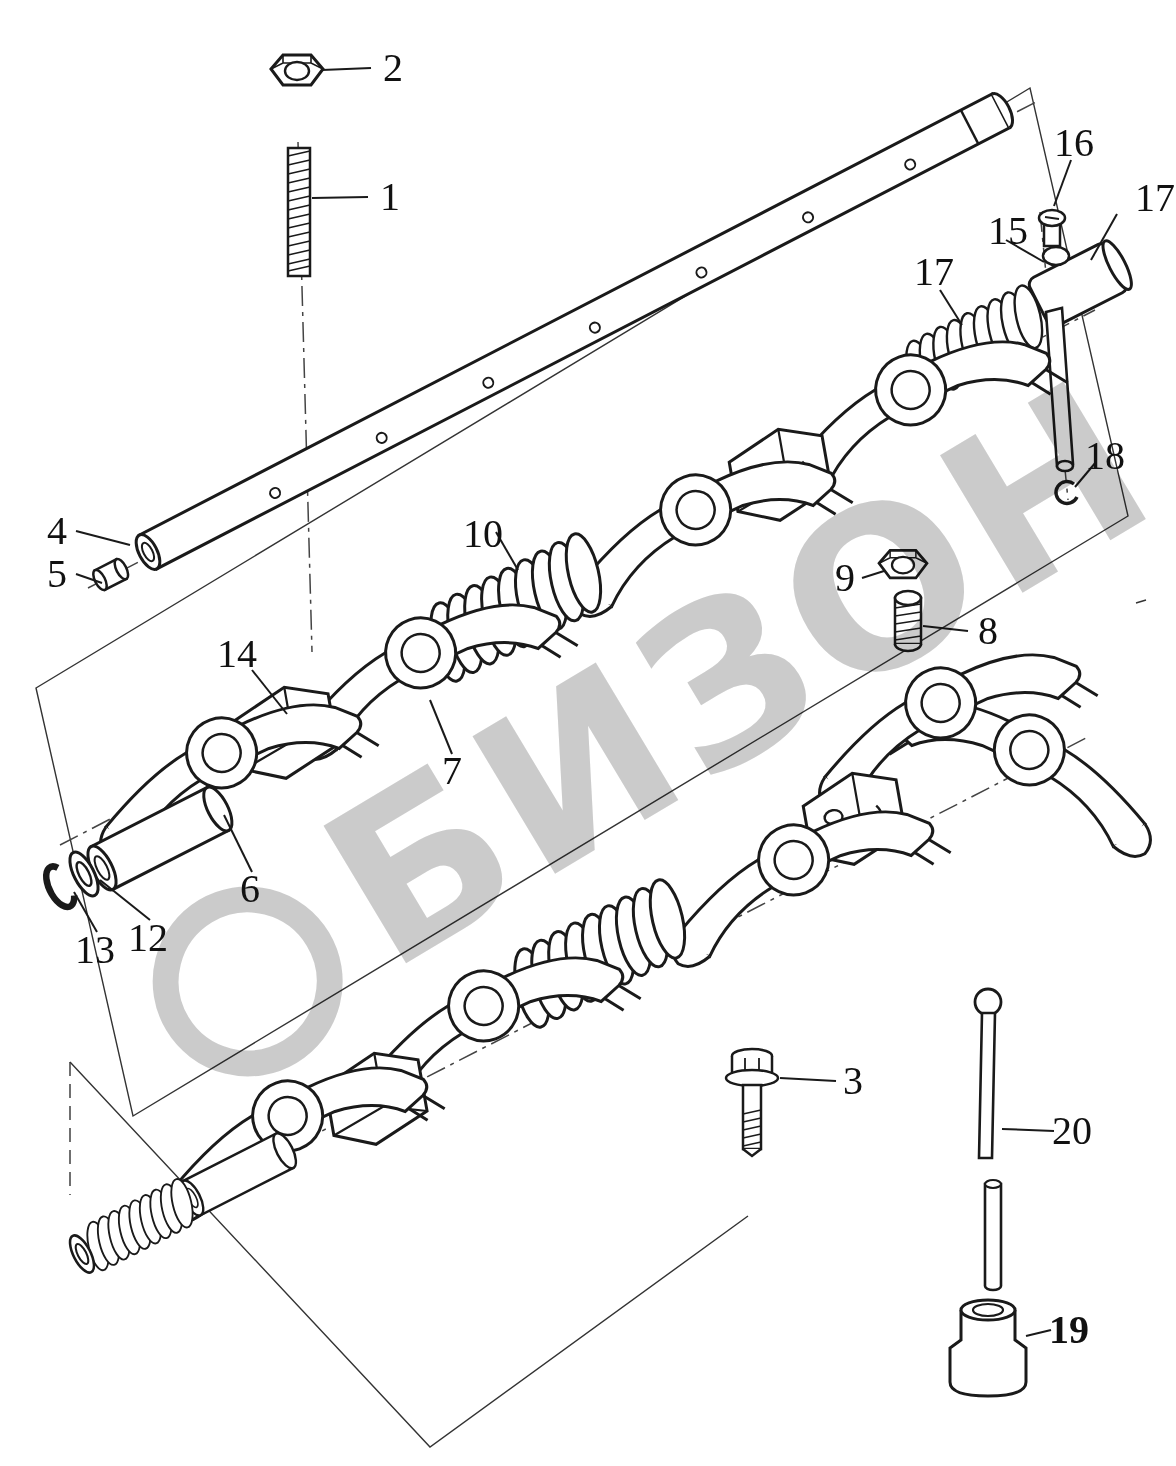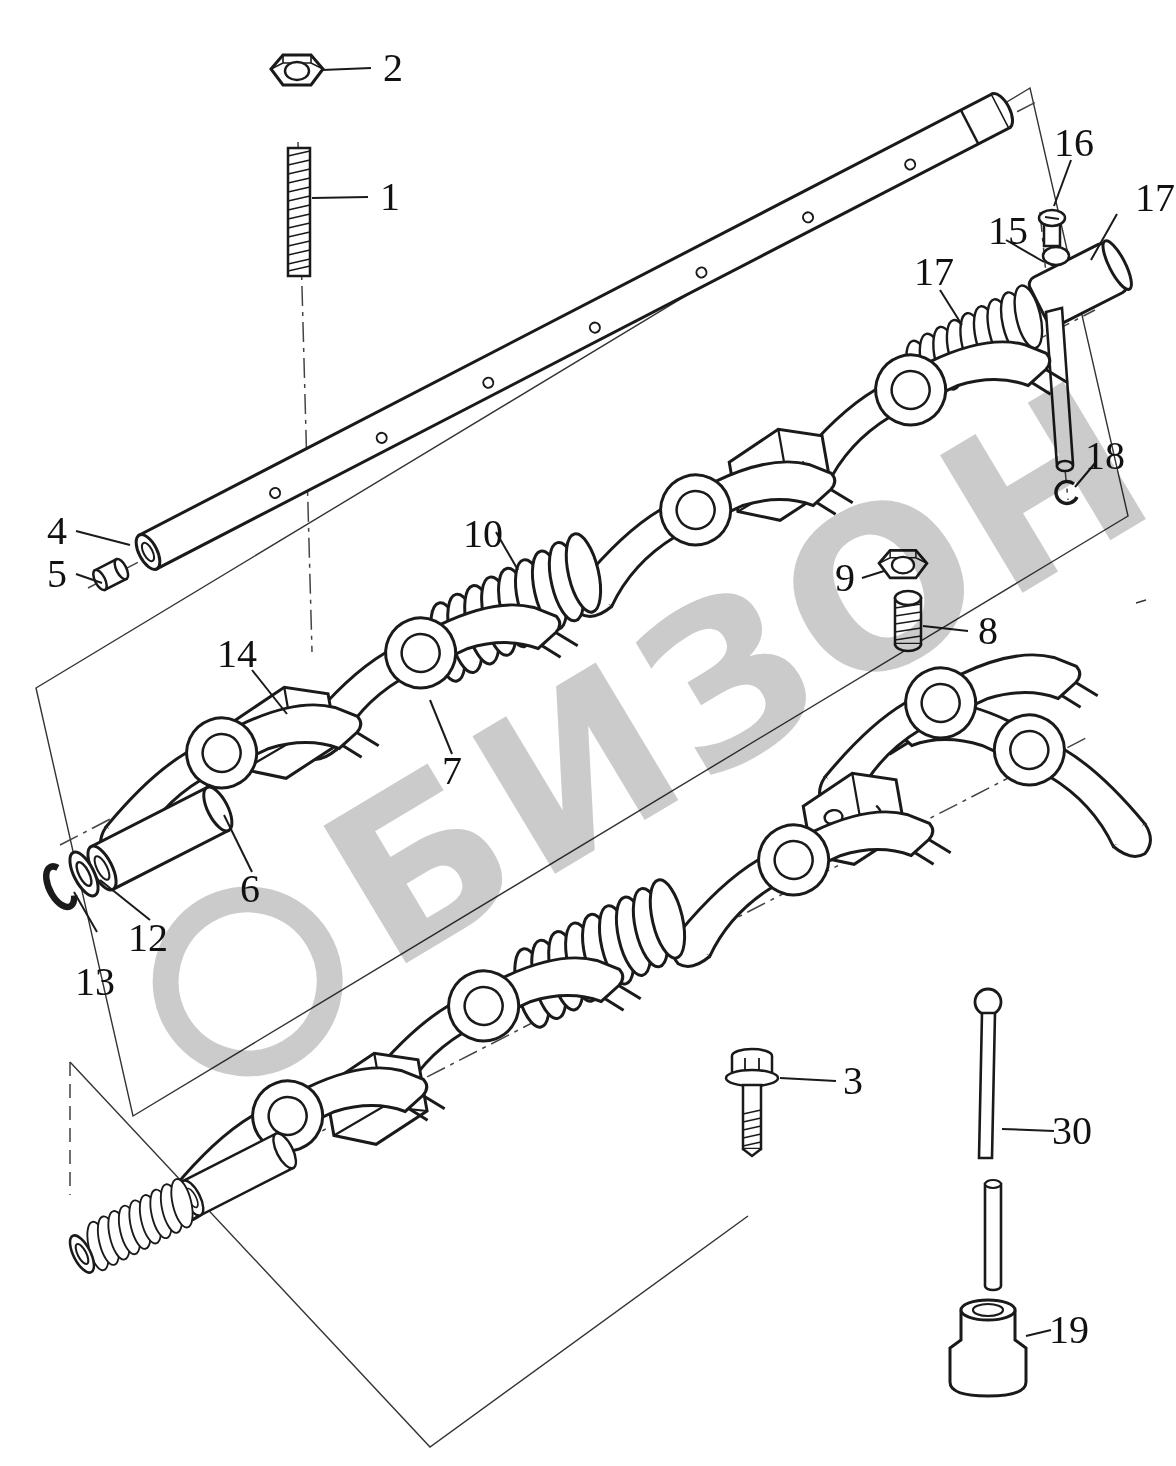--- a/index.html
+++ b/index.html
@@ -225,23 +225,23 @@
       <span class="callout" style="left: 853px; top: 1081px;">3</span>
       <span class="callout" style="left: 57px; top: 531px;">4</span>
       <span class="callout" style="left: 57px; top: 574px;">5</span>
       <span class="callout" style="left: 250px; top: 889px;">6</span>
       <span class="callout" style="left: 452px; top: 771px;">7</span>
       <span class="callout" style="left: 988px; top: 631px;">8</span>
       <span class="callout" style="left: 845px; top: 578px;">9</span>
       <span class="callout" style="left: 483px; top: 534px;">10</span>
       <span class="callout" style="left: 934px; top: 272px;">17</span>
       <span class="callout" style="left: 148px; top: 938px;">12</span>
-      <span class="callout" style="left: 95px; top: 950px; margin-top: 32px;">13</span>
+      <span class="callout" style="left: 95px; top: 950px;">13</span>
       <span class="callout" style="left: 237px; top: 654px;">14</span>
       <span class="callout" style="left: 988px; top: 231px; margin-left: 20px;">15</span>
       <span class="callout" style="left: 1074px; top: 143px; text-align: right;">16</span>
       <span class="callout" style="left: 1124px; top: 198px; margin-left: 31px;">17</span>
       <span class="callout" style="left: 1105px; top: 456px;">18</span>
-      <span class="callout" style="left: 1069px; top: 1330px;">19</span>
-      <span class="callout" style="left: 1072px; top: 1131px;">30</span>
+      <span class="callout" style="left: 1069px; top: 1330px; font-weight: bold;">19</span>
+      <span class="callout" style="left: 1072px; top: 1131px;">20</span>
     </div>
 
 </div>
 
 </body></html>

